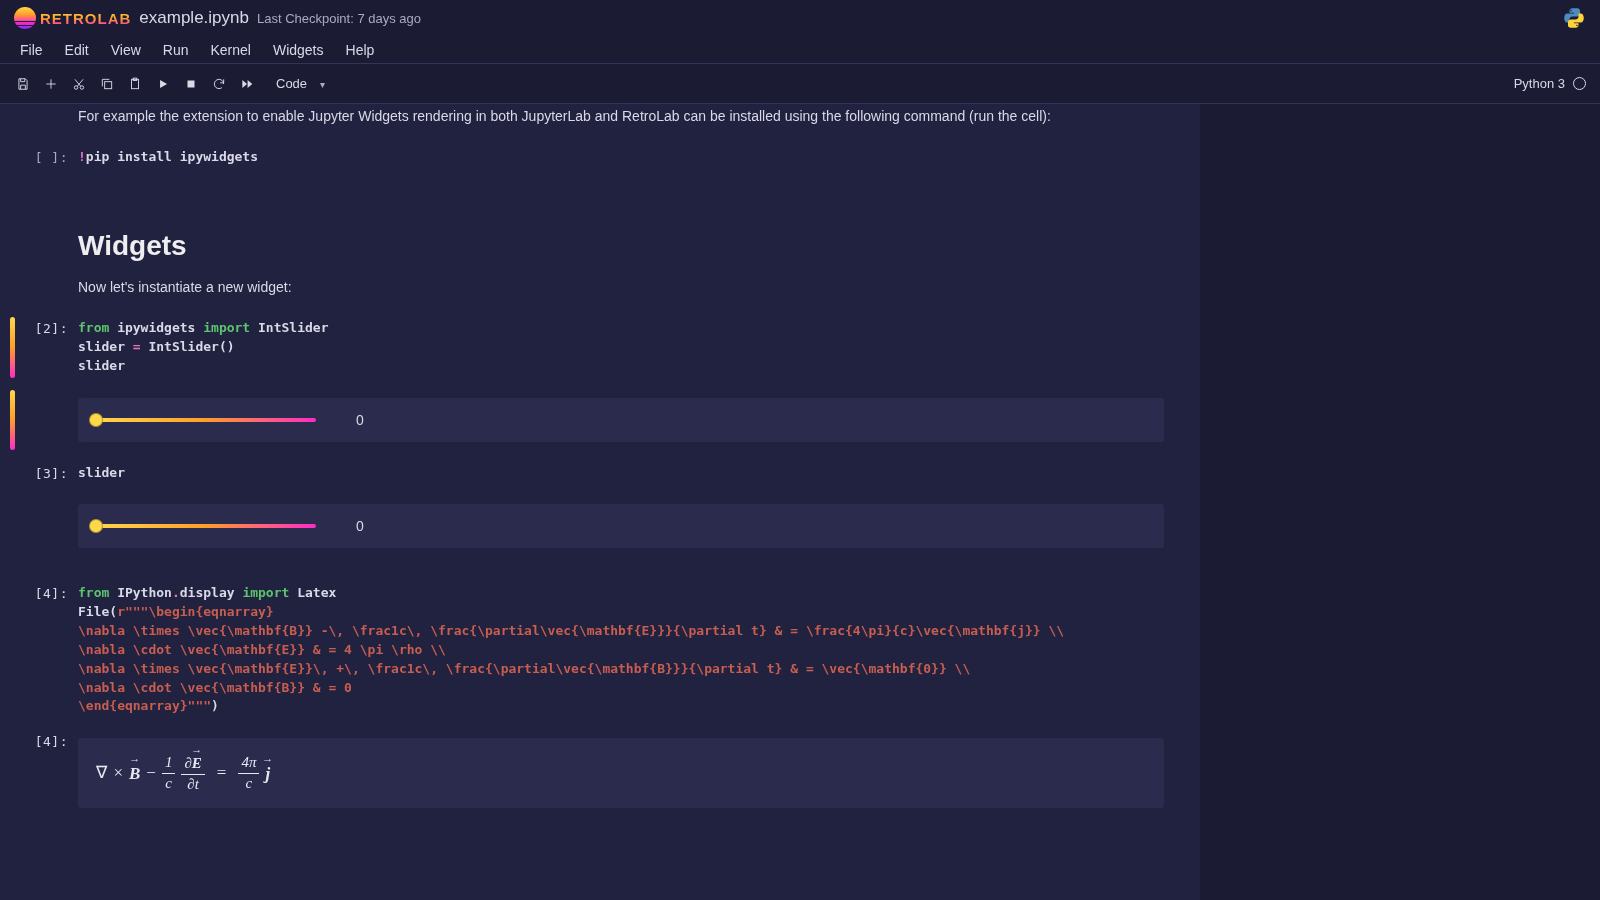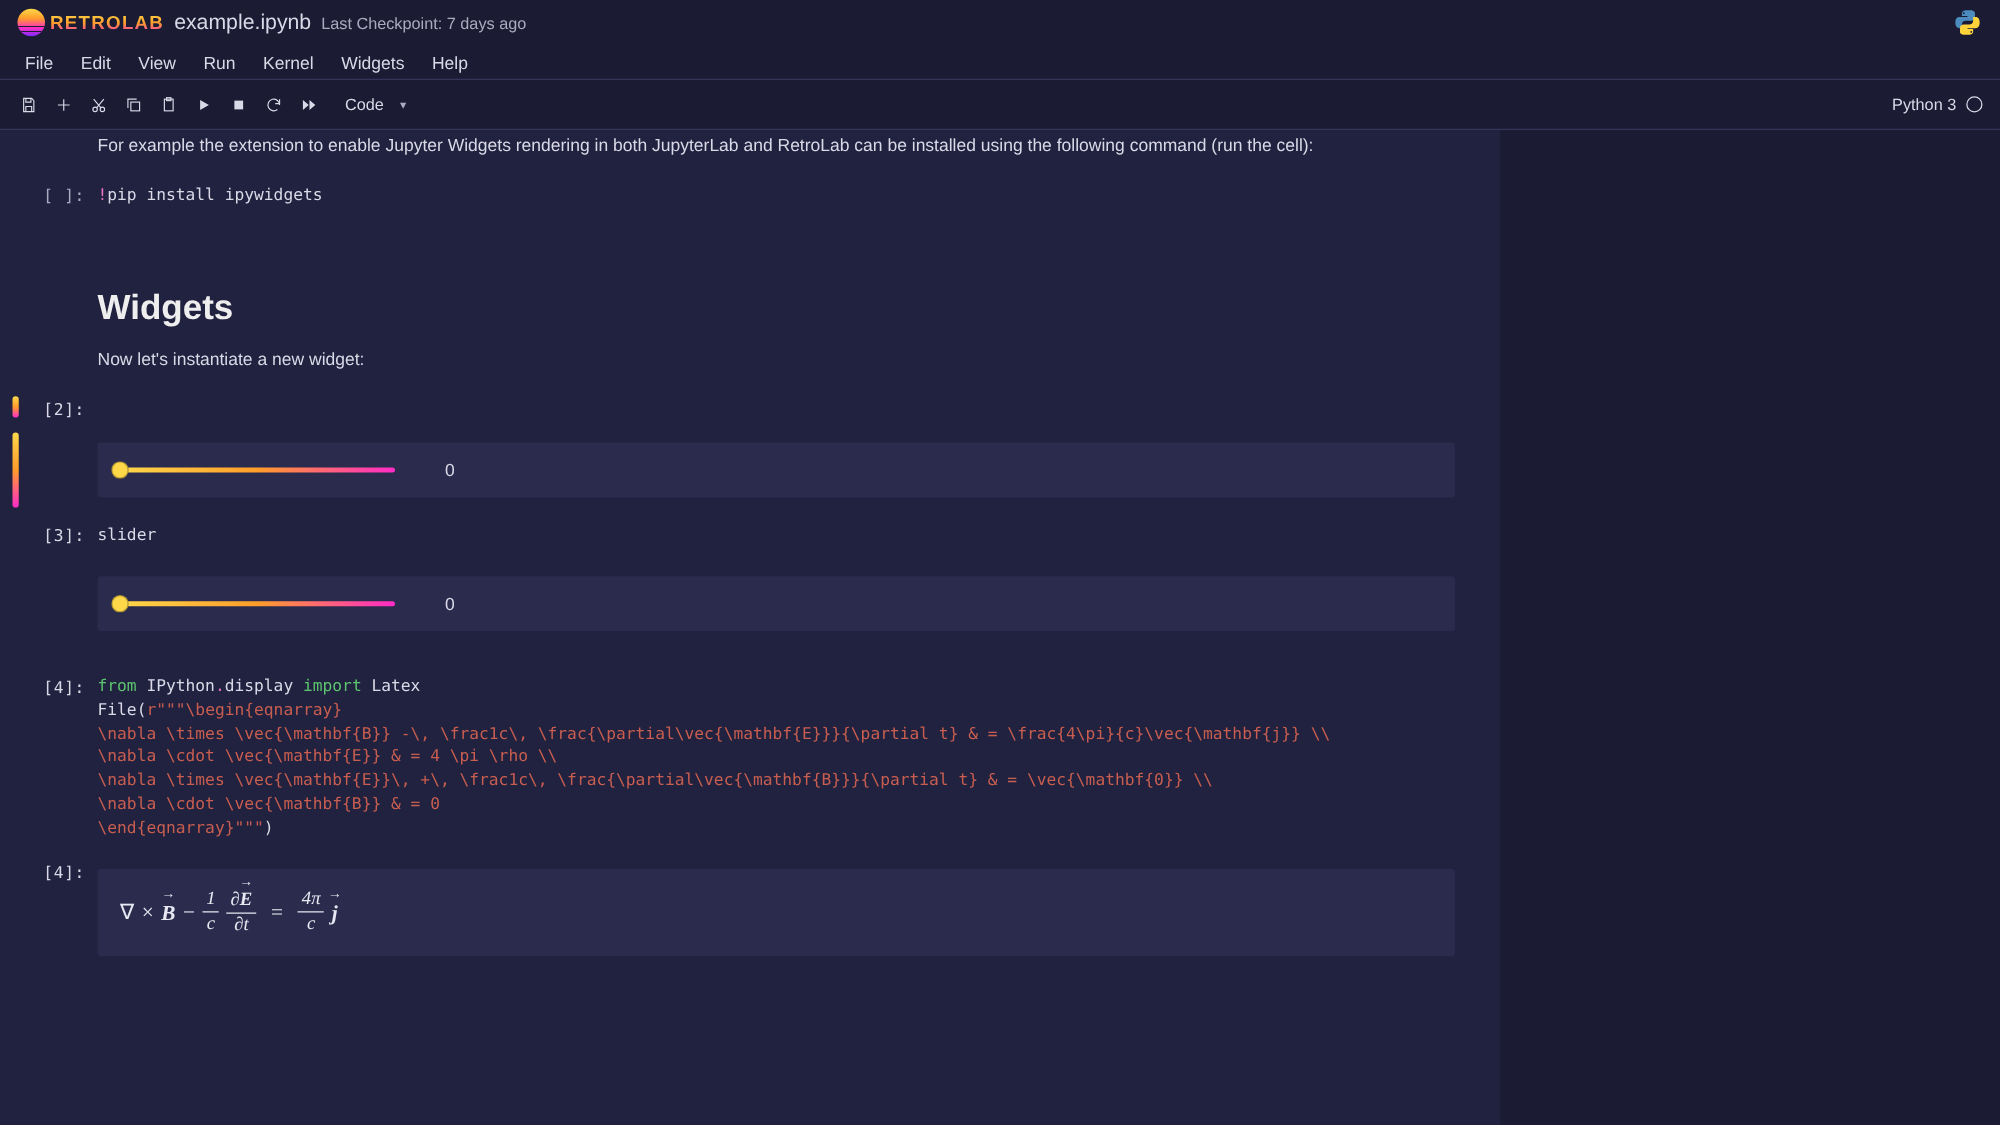--- a/index.html
+++ b/index.html
@@ -111,21 +111,21 @@
     background:linear-gradient(180deg,var(--yellow),var(--orange),var(--pink));
     border-radius:3px;display:none;
   }
   .cell.selected .colorbar{display:block;}
   .cellbody{flex:1;padding:4px 18px 4px 0;min-width:0;}
   .md{color:var(--fg);line-height:1.45;font-size:14px;}
   .md h2{font-size:28px;font-weight:600;margin:29px 0 10px;color:#eee;}
   .md p{margin:6px 0;}
   .code{
     font-family:Menlo,Consolas,monospace;font-size:13px;line-height:1.45;
-    white-space:pre;color:var(--fg);
+    white-space:pre;color:var(--fg);font-weight:bold;
   }
   .kw{color:var(--code-keyword);}
   .op{color:var(--code-op);}
   .str{color:var(--code-str);}
   .bang{color:var(--code-op);}
   
   .output{
     background:var(--output-bg);border-radius:3px;
     padding:14px 18px;margin:6px 18px 6px 0;
   }
@@ -273,20 +273,23 @@
       <div class="gutter"></div>
       <div class="cellbody md">
         <h2>Widgets</h2>
         <p>Now let's instantiate a new widget:</p>
       </div>
     </div>
 
     <div class="cell selected">
       <div class="colorbar"></div>
       <div class="gutter exec">[2]:</div>
+      <div class="cellbody code"><span class="kw">from</span><span> ipywidgets </span><span class="kw">import</span><span> IntSlider</span>
+<span>slider </span><span class="op">=</span><span> IntSlider()</span>
+<span>slider</span></div>
     </div>
 
     <div class="cell selected">
       <div class="colorbar"></div>
       <div class="gutter"></div>
       <div class="cellbody">
         <div class="output">
           <div class="sliderwrap">
             <div class="slider">
                 <div class="thumb"></div>

